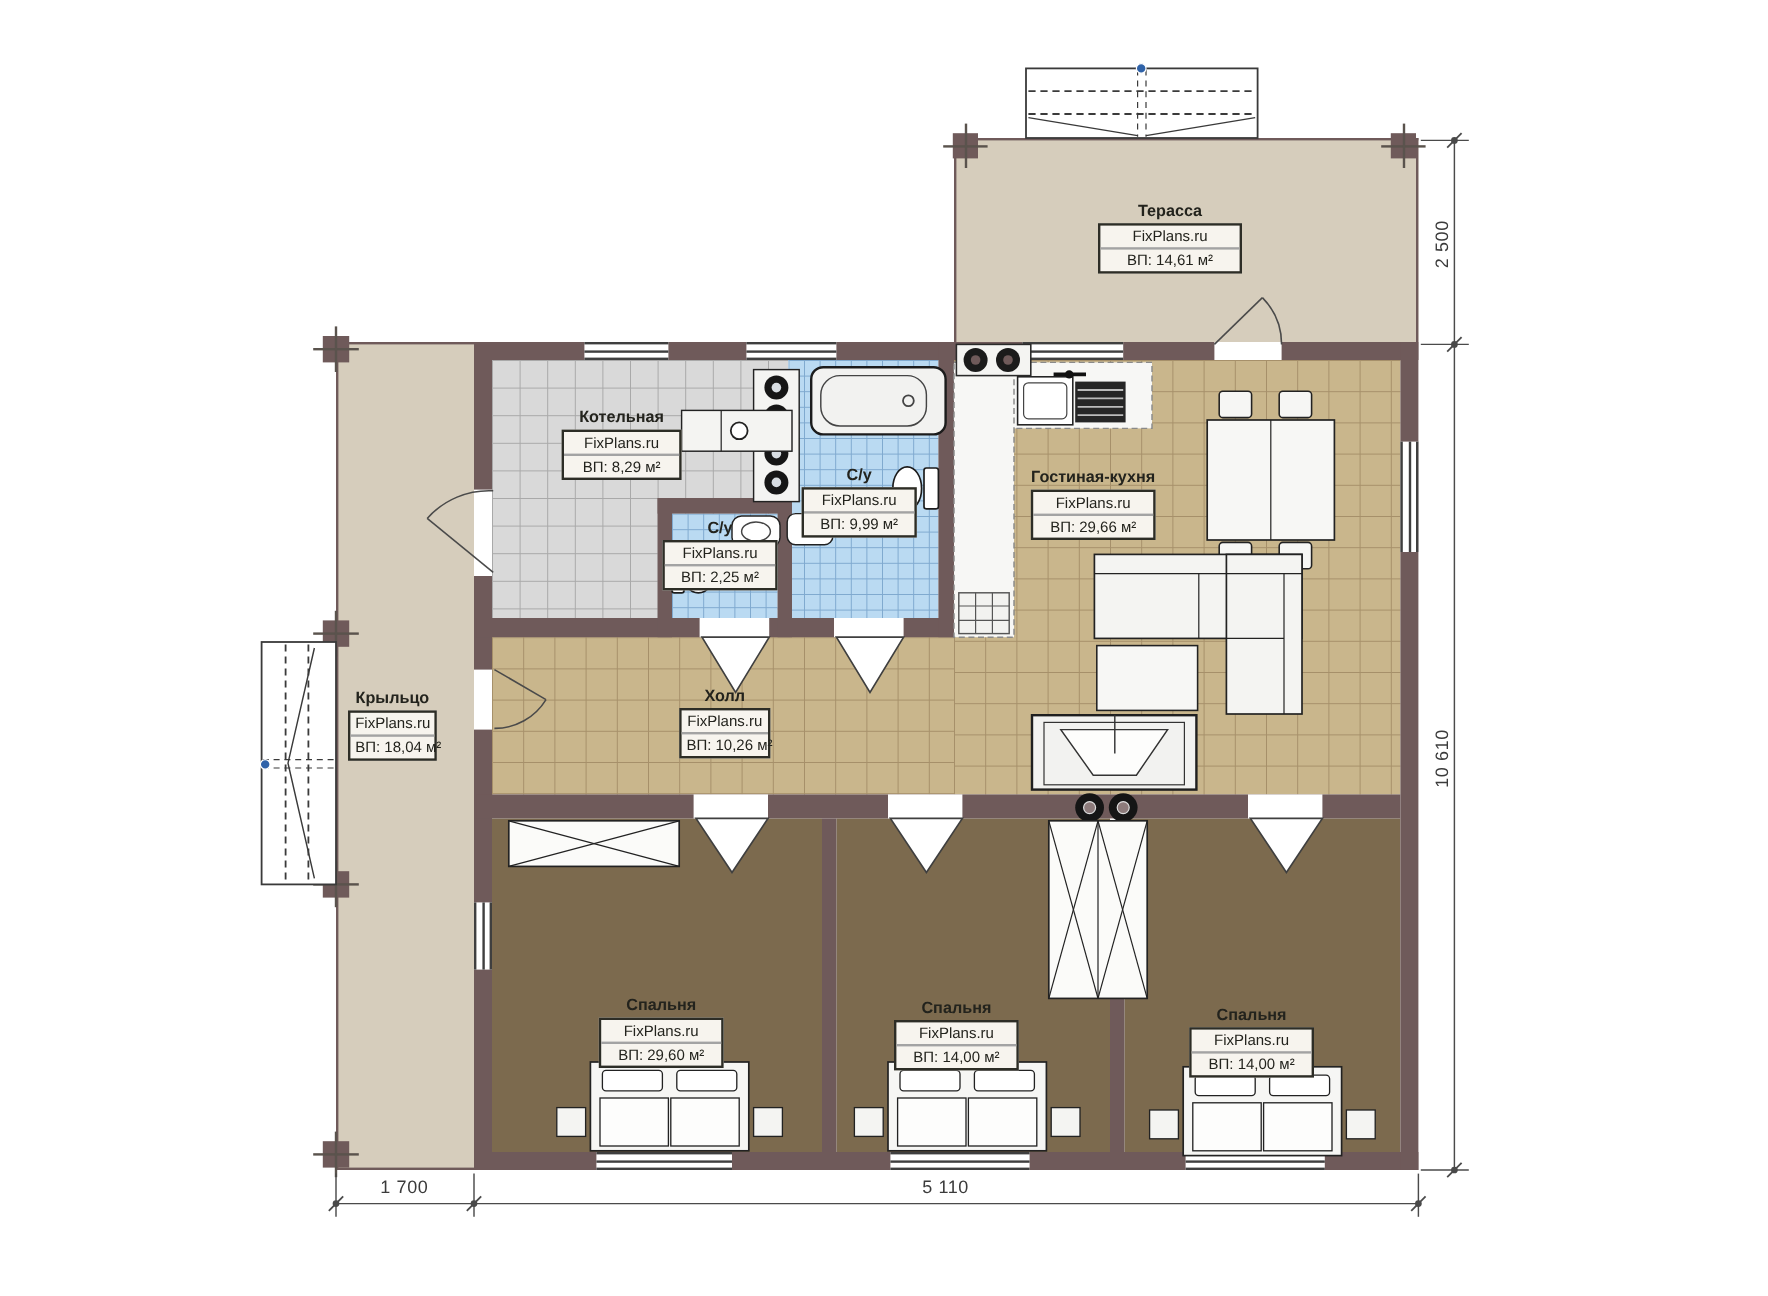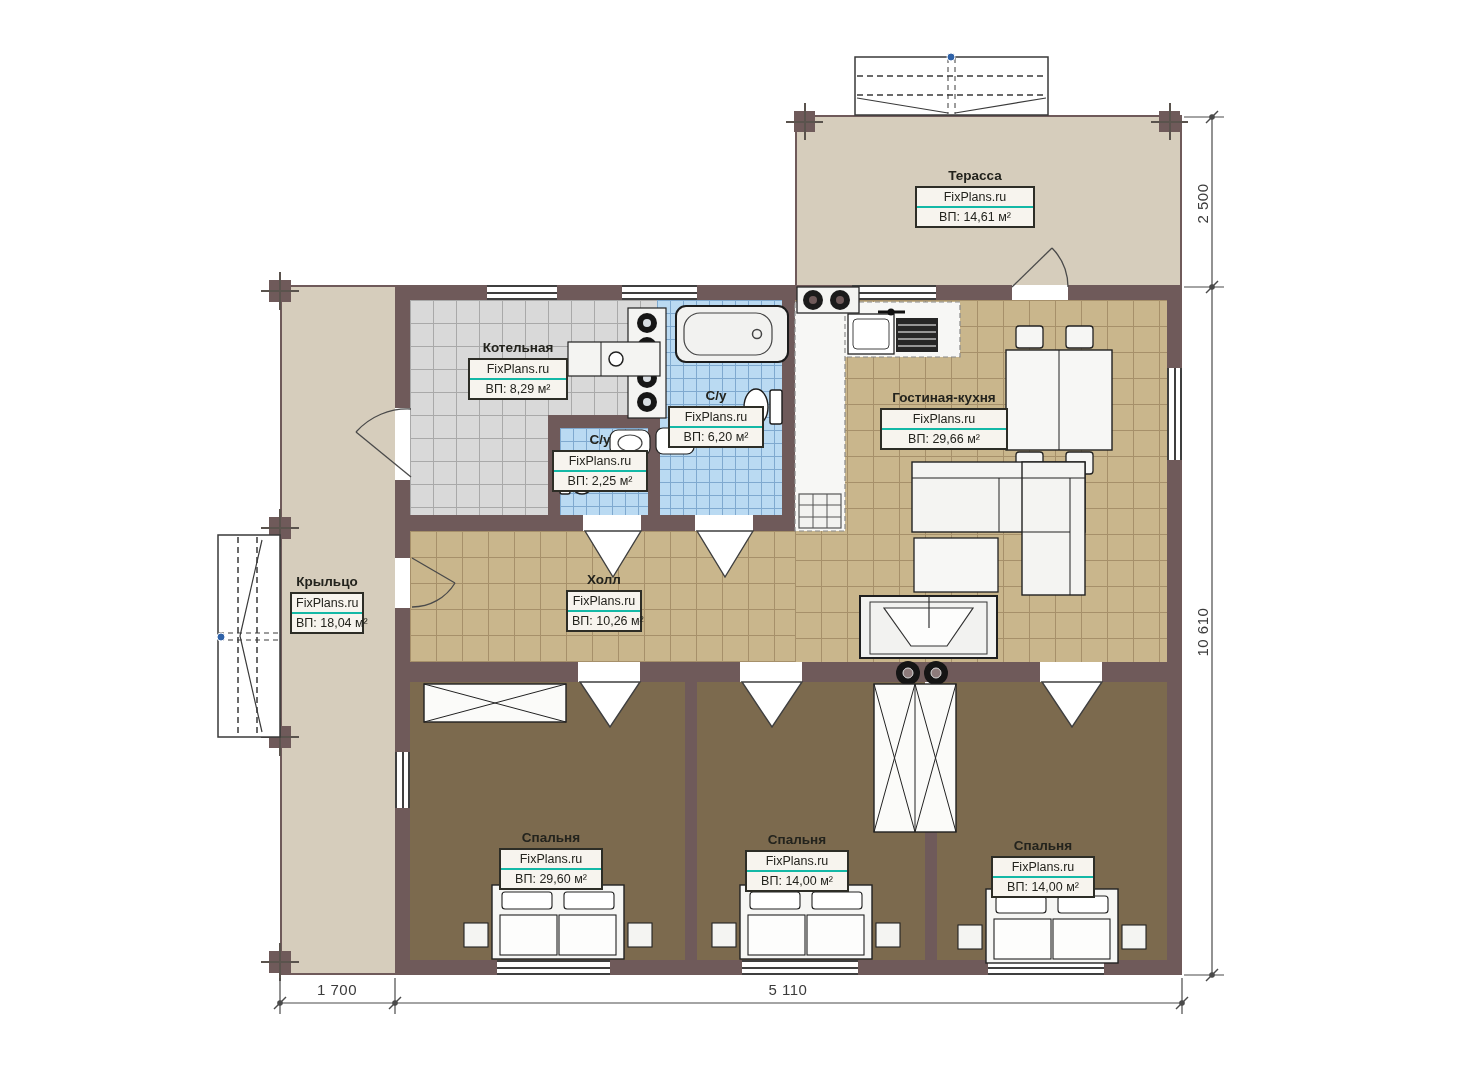--- a/index.html
+++ b/index.html
@@ -30,21 +30,21 @@
   .gap{position:absolute;background:#fff;z-index:3;}
   
   .post{position:absolute;background:#6f5a5a;z-index:4;}
   .post::before{content:"";position:absolute;left:-8px;right:-8px;top:50%;height:2px;margin-top:-1px;background:#5a534d;}
   .post::after{content:"";position:absolute;top:-8px;bottom:-8px;left:50%;width:2px;margin-left:-1px;background:#5a534d;}
   .overlay{position:absolute;left:0;top:0;z-index:4;pointer-events:none;}
   
   .room-label{position:absolute;z-index:6;text-align:center;color:#23231d;}
   .room-label .title{font-weight:bold;font-size:13.5px;margin-bottom:3px;white-space:nowrap;}
   .room-label .box{background:#f7f4ee;border:2px solid #2d2d26;}
-  .room-label .brand{font-size:12.5px;padding:2px 4px;border-bottom:2px solid #14b8a6;white-space:nowrap;}
+  .room-label .brand{font-size:12.5px;padding:2px 4px;border-bottom:2px solid #a3a3a3;white-space:nowrap;}
   .room-label .area{font-size:12.5px;padding:2px 4px;white-space:nowrap;}
   
   .dim{position:absolute;font-size:15px;color:#3b3b3b;z-index:6;letter-spacing:.5px;text-align:center;white-space:nowrap;}
   .dim.vert{transform:rotate(-90deg);}
 </style>
 </head>
 <body>
 
 <div class="plan">
 
@@ -309,31 +309,31 @@
     <div class="title">Котельная</div>
     <div class="box">
         <div class="brand">FixPlans.ru</div>
     <div class="area">ВП: 8,29 м²</div>
       </div>
   </div>
   <div class="room-label" style="left:668px;top:388px;width:96px;">
     <div class="title">С/у</div>
     <div class="box">
         <div class="brand">FixPlans.ru</div>
-    <div class="area">ВП: 6,20 м²</div>
+    <div class="area">ВП: 9,99 м²</div>
       </div>
   </div>
   <div class="room-label" style="left:552px;top:432px;width:96px;">
     <div class="title">С/у</div>
     <div class="box">
         <div class="brand">FixPlans.ru</div>
     <div class="area">ВП: 2,25 м²</div>
       </div>
   </div>
-  <div class="room-label" style="left:880px;top:390px;width:128px;">
+  <div class="room-label" style="left:859px;top:390px;width:104px;">
     <div class="title">Гостиная-кухня</div>
     <div class="box">
         <div class="brand">FixPlans.ru</div>
     <div class="area">ВП: 29,66 м²</div>
       </div>
   </div>
   <div class="room-label" style="left:290px;top:574px;width:74px;">
     <div class="title">Крыльцо</div>
     <div class="box">
         <div class="brand">FixPlans.ru</div>

